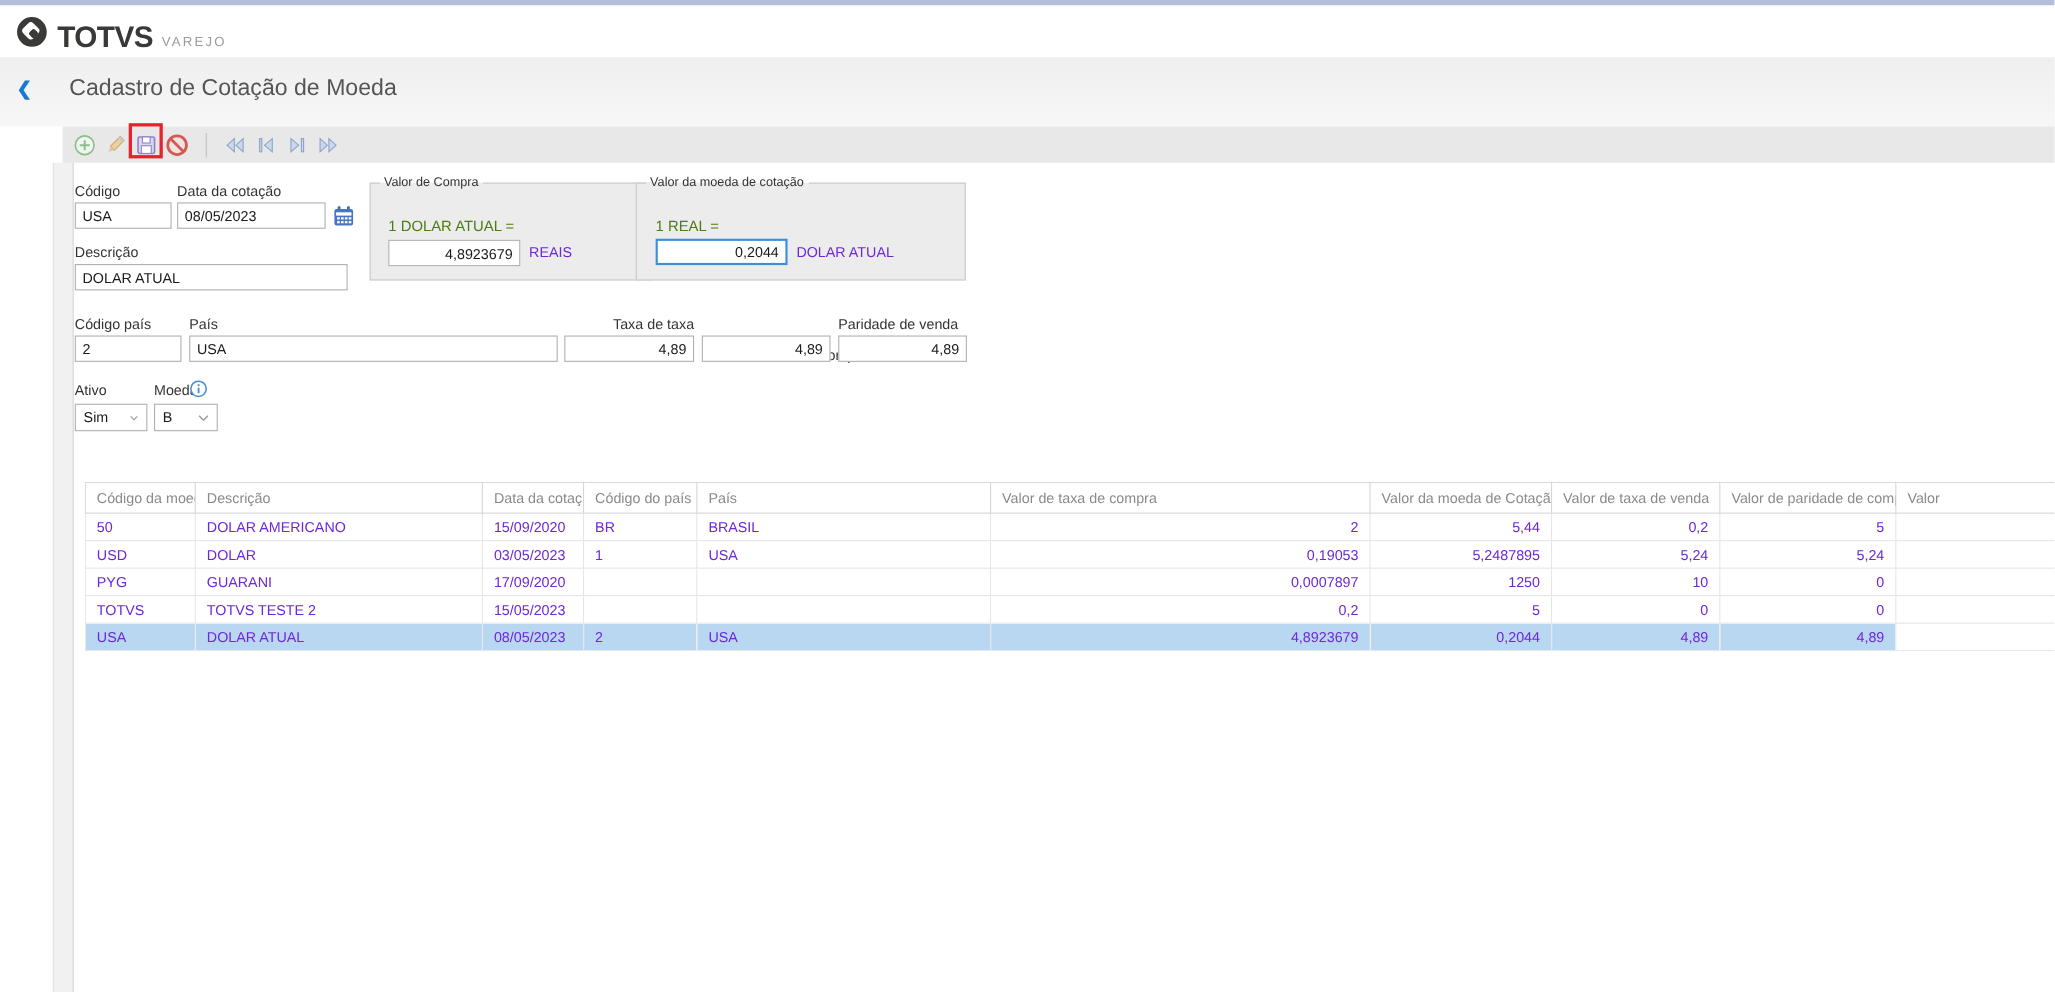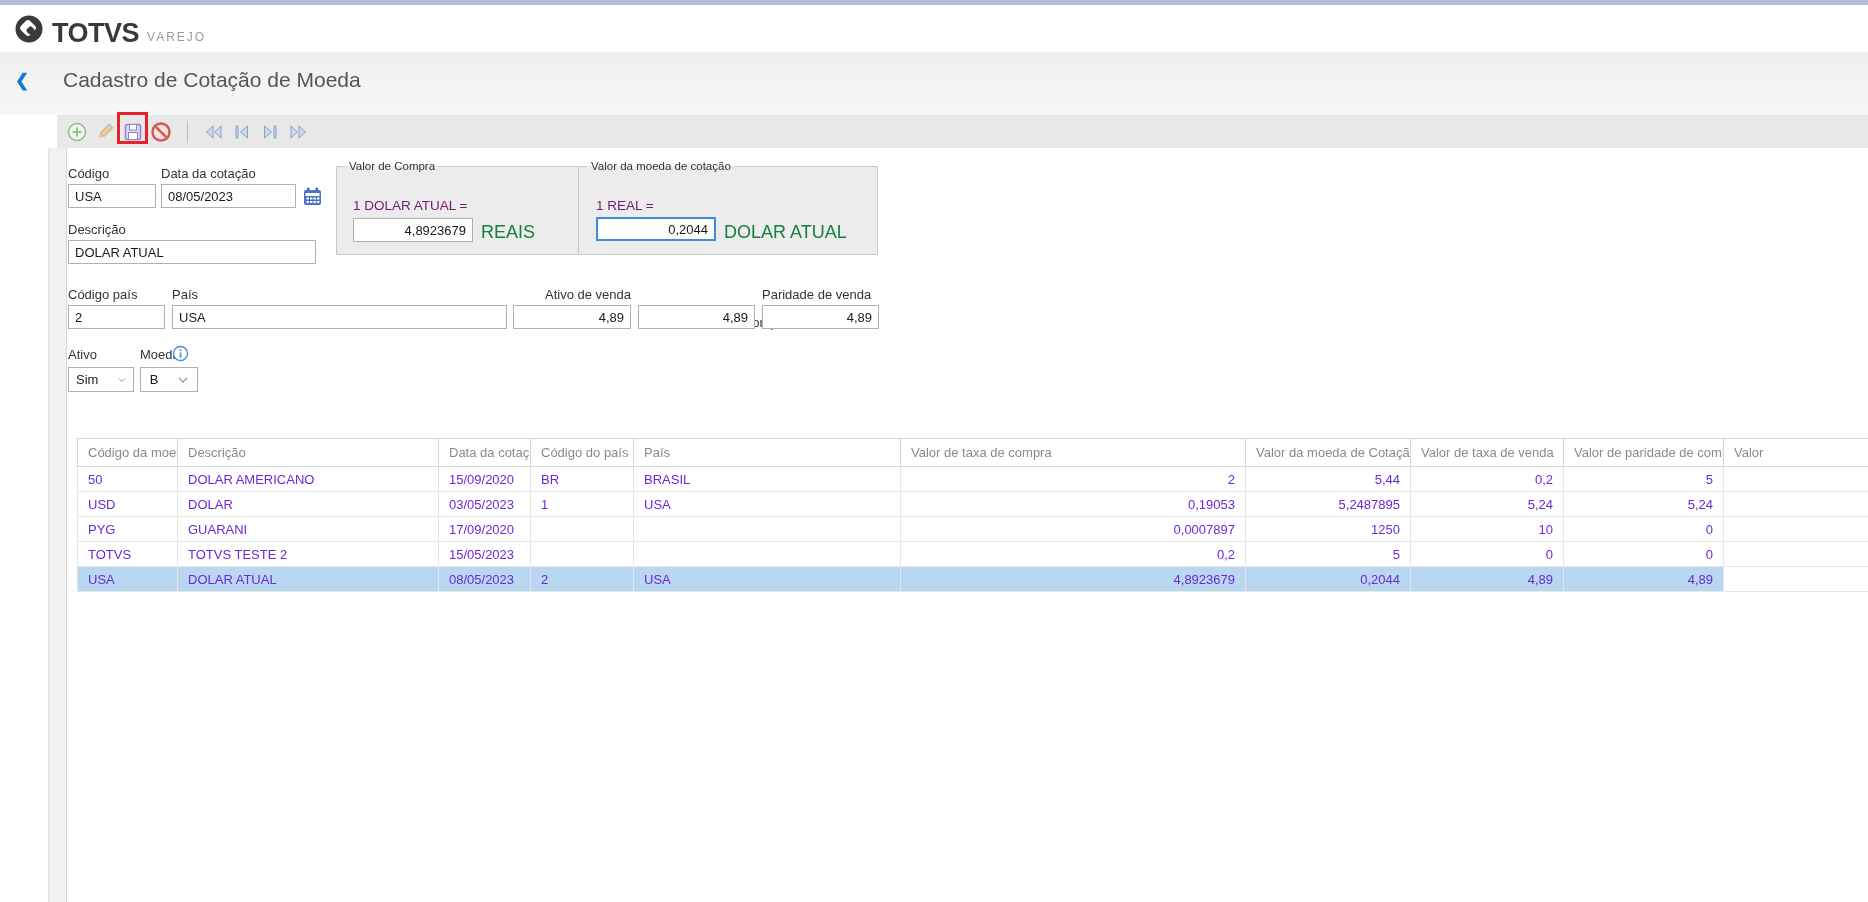--- a/index.html
+++ b/index.html
@@ -28,25 +28,25 @@
 
   .lbl { position:absolute; font-size:13px; color:#333; white-space:nowrap; }
   .lbl.r { text-align:right; }
   .inp { position:absolute; height:24px; border:1px solid #b0b0b0; background:#fff; font-size:13px;
          color:#1a1a1a; padding:0 6px; font-family:inherit; }
   .inp.num { text-align:right; }
   .inp.focused { border:2px solid #3f8fd8; }
 
   fieldset.panel { position:absolute; background:#ececec; border:1px solid #c9c9c9; }
   fieldset.panel legend { margin-left:8px; padding:0 4px; font-size:11.5px; color:#333; }
-  .eq { position:absolute; font-size:13.5px; color:#701a75; white-space:nowrap; }
-  .unit { position:absolute; font-size:18px; color:#15803d; white-space:nowrap; }
+  .eq { position:absolute; font-size:13.5px; color:#4d7c0f; white-space:nowrap; }
+  .unit { position:absolute; font-size:13px; color:#6d28d9; white-space:nowrap; }
 
   .select { position:absolute; height:25px; border:1px solid #b0b0b0; background:#fff; font-size:13px;
-            color:#1a1a1a; display:flex; align-items:center; justify-content:center;
+            color:#1a1a1a; display:flex; align-items:center; justify-content:space-between;
             padding:0 7px; cursor:pointer;gap:20px; }
   .select .chev { color:#aaa; }
 
   .iconbtn { position:absolute; cursor:pointer; display:flex; align-items:center; justify-content:center; }
 
   .table-wrap { position:absolute; left:77px; top:438px; width:1791px; overflow:hidden; }
   table { border-collapse:collapse; table-layout:fixed; width:1956px; }
   th { height:28px; font-weight:normal; font-size:13px; color:#8a8a8a; text-align:left;
        padding:0 10px; border:1px solid #d6d6d6; background:#fff; overflow:hidden; white-space:nowrap; }
   td { height:25px; font-size:13px; color:#6d28d9; padding:0 10px; border:1px solid #e6e6e6;
@@ -176,21 +176,21 @@
     <span class="eq" style="left:17px; top:26px;">1 REAL =</span>
     <input class="inp num focused" style="left: 17px; top: 45px; width: 120px;" value="0,2044">
     <span class="unit" style="left:145px; top:50px;">DOLAR ATUAL</span>
   </fieldset>
 
   <span class="lbl" style="left:68px; top:222px;">Descrição</span>
   <input class="inp" style="left: 68px; top: 240px; width: 248px;" value="DOLAR ATUAL">
 
   <span class="lbl" style="left:68px; top:287px;">Código país</span>
   <span class="lbl" style="left:172px; top:287px;">País</span>
-  <span class="lbl r" style="left:513px; top:287px; width:118px;">Ativo de venda</span>
+  <span class="lbl r" style="left:513px; top:287px; width:118px;">Taxa de taxa</span>
   <span class="lbl" style="left:672px; top:287px;margin-top:28px;">Paridade de compra</span>
   <span class="lbl" style="left:762px; top:287px;">Paridade de venda</span>
   <input class="inp" style="left: 68px; top: 305px; width: 97px;" value="2">
   <input class="inp" style="left: 172px; top: 305px; width: 335px;" value="USA">
   <input class="inp num" style="left: 513px; top: 305px; width: 118px;" value="4,89">
   <input class="inp num" style="left: 638px; top: 305px; width: 117px;" value="4,89">
   <input class="inp num" style="left: 762px; top: 305px; width: 117px;" value="4,89">
 
   <span class="lbl" style="left:68px; top:347px;">Ativo</span>
   <span class="lbl" style="left:140px; top:347px;">Moeda</span>

